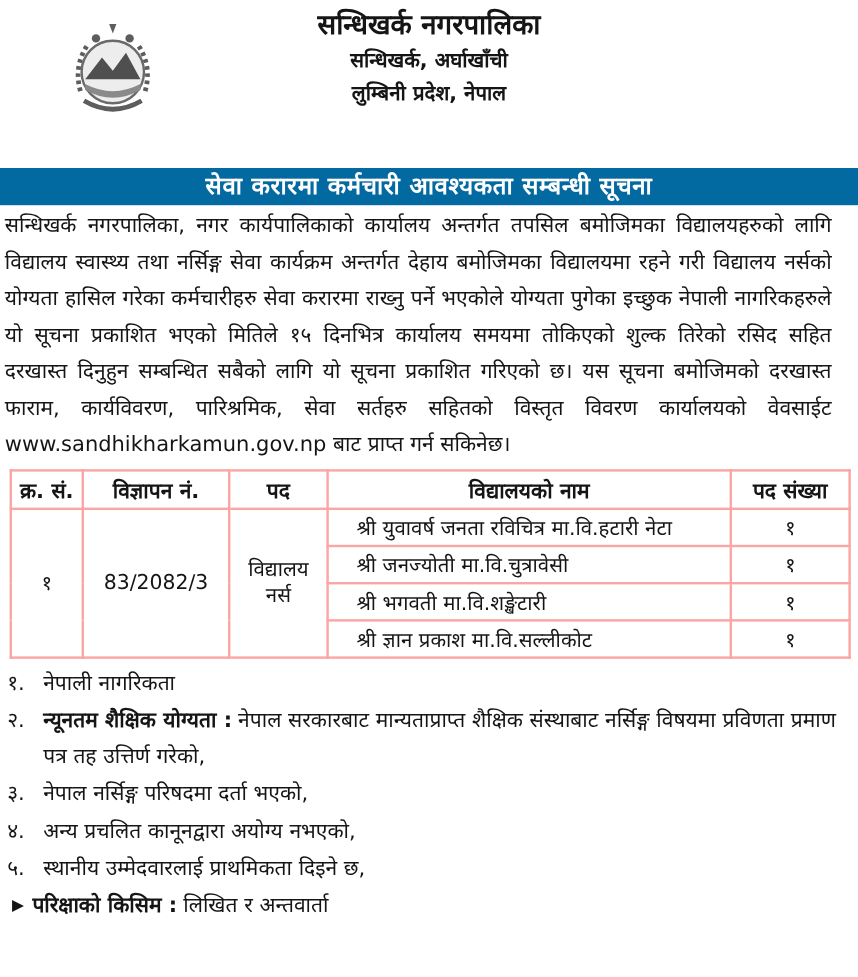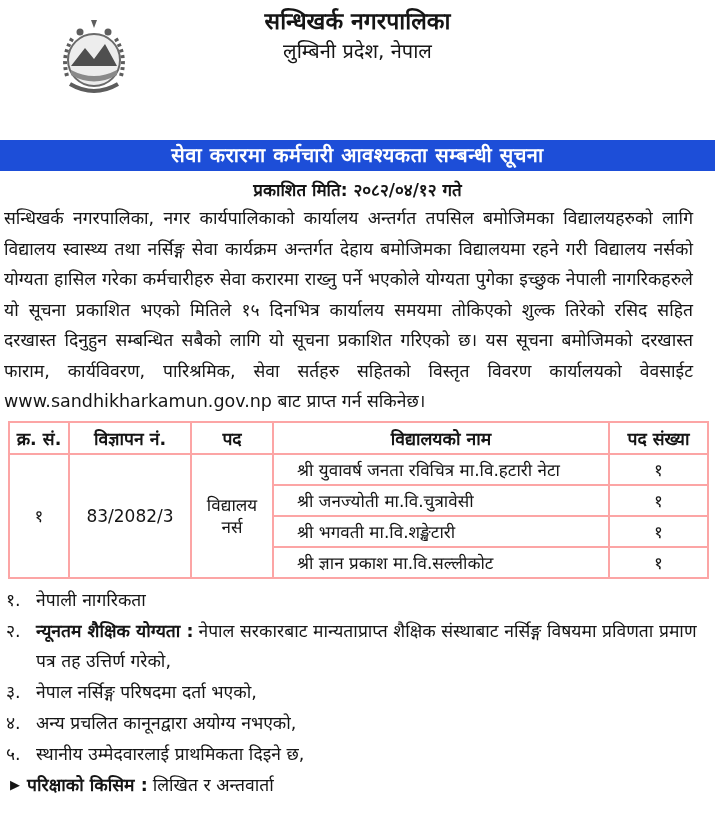--- a/index.html
+++ b/index.html
@@ -9,25 +9,25 @@
     color:#151515;overflow:hidden;
   }
   .page{width:715px;height:644px;position:relative;}
 
   
   .header{position:relative;text-align:center;padding-top:5px;height:135px;}
   .logo{position:absolute;left:58px;top:14px;width:72px;height:96px;}
   .title-1{font-size:23px;font-weight:bold;line-height:33px;}
   .title-2{font-size:29px;font-weight:bold;line-height:41px;}
   .title-3{font-size:17px;font-weight:bold;line-height:27px;}
-  .title-4{font-size:20px;font-weight:normal;line-height:27px;}
+  .title-4{font-size:17px;font-weight:bold;line-height:27px;}
 
   
   .banner{
-    background:#1d4ed8;color:#ffffff;text-align:center;
+    background:#0369a1;color:#ffffff;text-align:center;
     font-weight:bold;font-size:20px;height:31px;line-height:31px;
     letter-spacing:.5px;
   }
 
   .pub-date{text-align:center;font-weight:bold;font-size:17px;margin:7px 0 2px;}
 
   
   .body-par{
     margin:2px 22px 4px 4px;font-size:17.5px;line-height:30.5px;
     text-align:justify;
@@ -66,26 +66,26 @@
         <path d="M63 62 Q69 40 56 22" stroke="#5d5d5d" stroke-width="4" stroke-dasharray="3 3"></path>
         <path d="M12 70 Q36 84 60 70" stroke="#5d5d5d" stroke-width="4"></path>
       </g>
       <path d="M13 52 L27 34 L36 45 L47 30 L59 52 Z" fill="#4f4f4f"></path>
       <path d="M13 56 Q36 68 59 56 L59 61 Q36 74 13 61 Z" fill="#8a8a8a"></path>
       <path d="M33 6 L39 6 L36 14 Z" fill="#5d5d5d"></path>
       <circle cx="22" cy="18" r="3.5" fill="#5d5d5d"></circle>
       <circle cx="50" cy="18" r="3.5" fill="#5d5d5d"></circle>
     </svg>
     <div class="title-1">सन्धिखर्क नगरपालिका</div>
+    <div class="title-3">सन्धिखर्क, अर्घाखाँची</div>
     <div class="title-4">लुम्बिनी प्रदेश, नेपाल</div>
   </header>
 
   <div class="banner">सेवा करारमा कर्मचारी आवश्यकता सम्बन्धी सूचना</div>
 
-  <div class="pub-date">प्रकाशित मिति: २०८२/०४/१२ गते</div>
 
   <p class="body-par">सन्धिखर्क नगरपालिका, नगर कार्यपालिकाको कार्यालय अन्तर्गत तपसिल बमोजिमका विद्यालयहरुको लागि विद्यालय स्वास्थ्य तथा नर्सिङ्ग सेवा कार्यक्रम अन्तर्गत देहाय बमोजिमका विद्यालयमा रहने गरी विद्यालय नर्सको योग्यता हासिल गरेका कर्मचारीहरु सेवा करारमा राख्नु पर्ने भएकोले योग्यता पुगेका इच्छुक नेपाली नागरिकहरुले यो सूचना प्रकाशित भएको मितिले १५ दिनभित्र कार्यालय समयमा तोकिएको शुल्क तिरेको रसिद सहित दरखास्त दिनुहुन सम्बन्धित सबैको लागि यो सूचना प्रकाशित गरिएको छ। यस सूचना बमोजिमको दरखास्त फाराम, कार्यविवरण, पारिश्रमिक, सेवा सर्तहरु सहितको विस्तृत विवरण कार्यालयको वेवसाईट www.sandhikharkamun.gov.np बाट प्राप्त गर्न सकिनेछ।</p>
 
   <table>
     <colgroup>
       <col style="width:60px">
         <col style="width:122px">
         <col style="width:82px">
         <col style="width:336px">
         <col style="width:99px">

